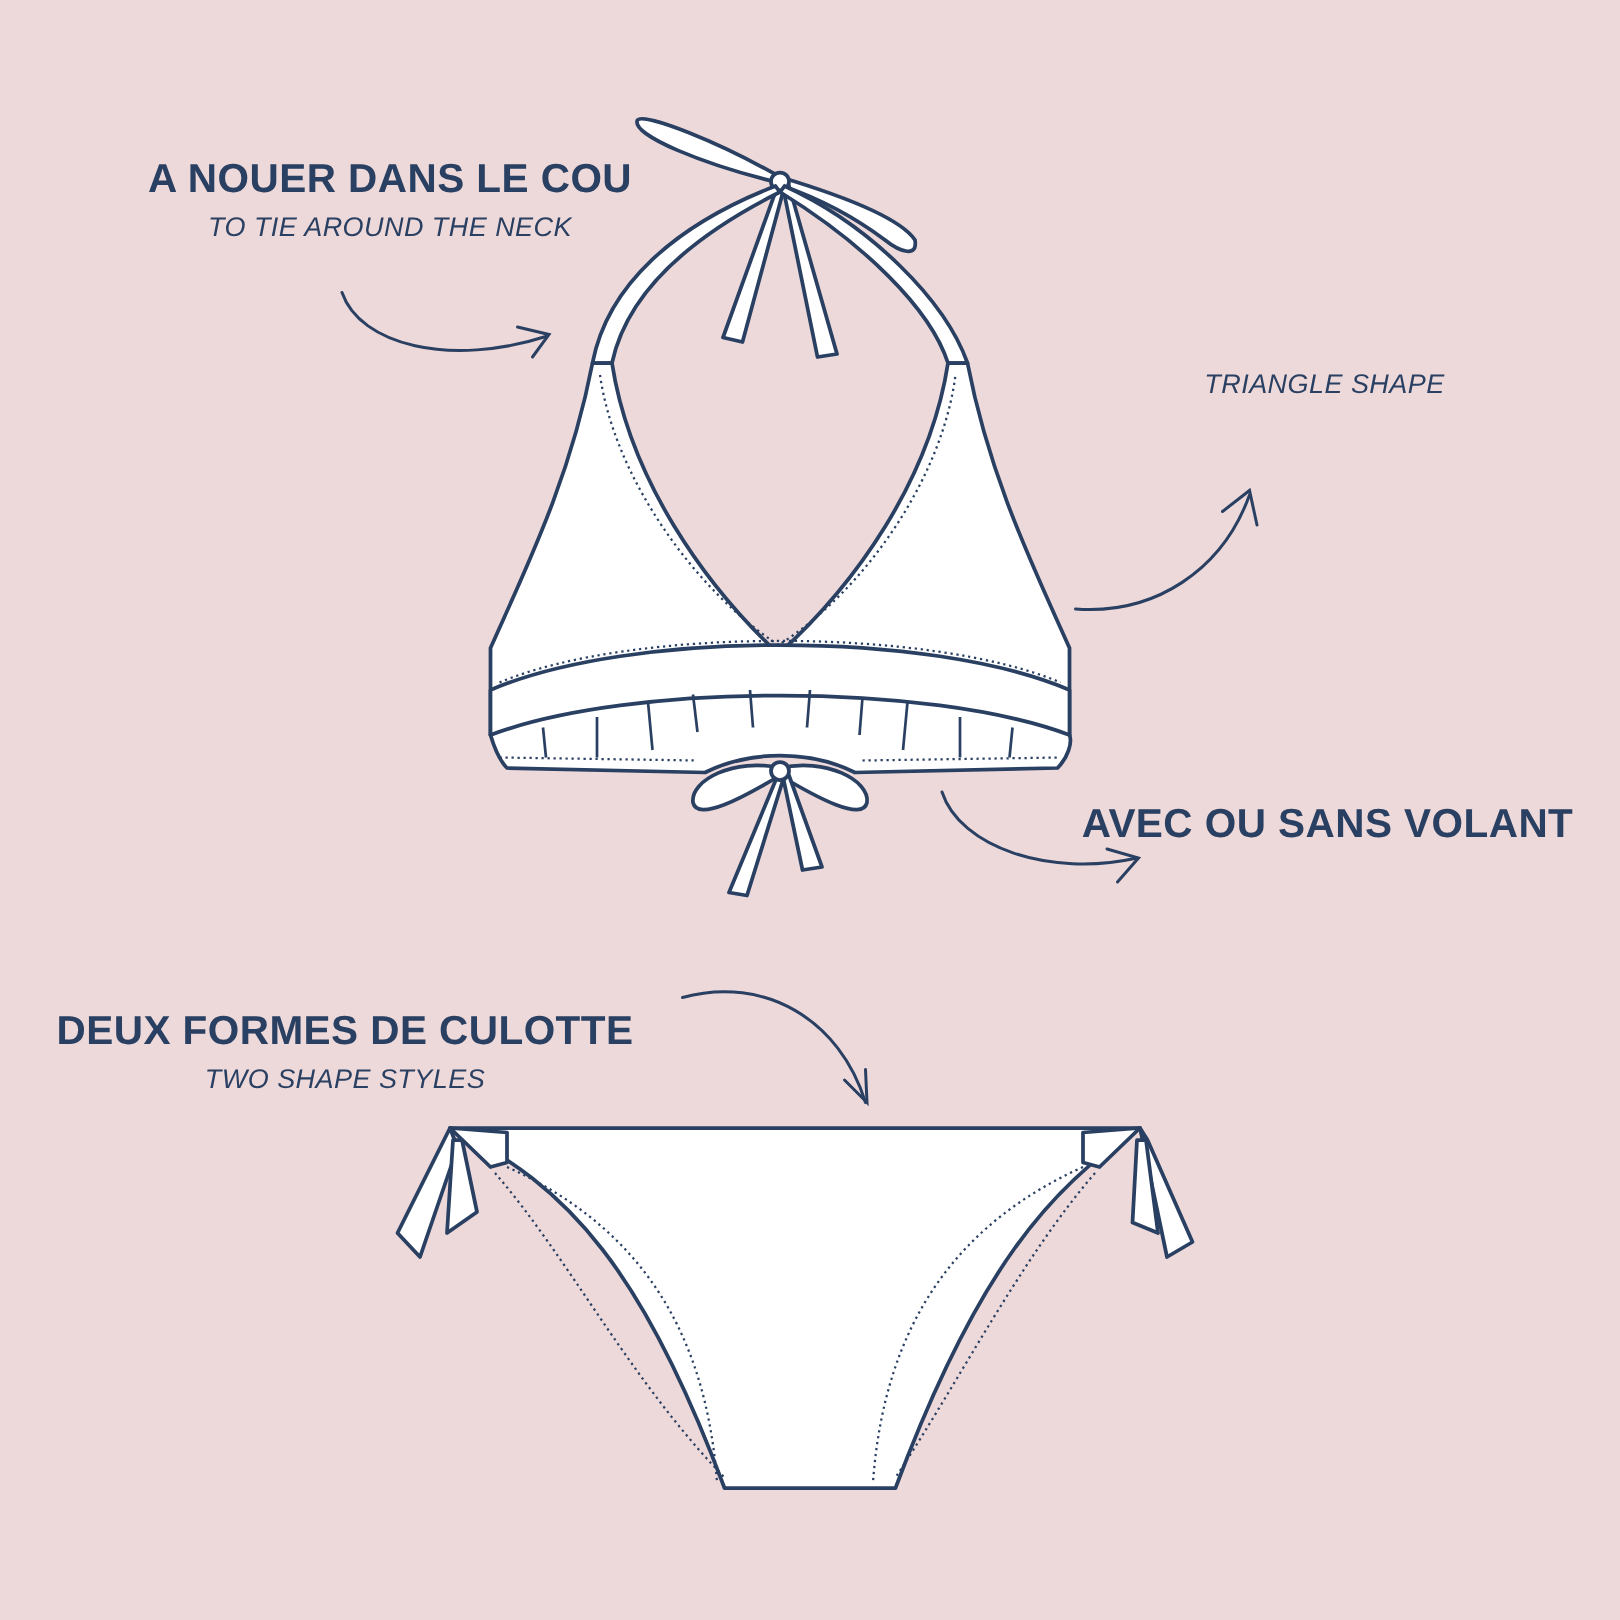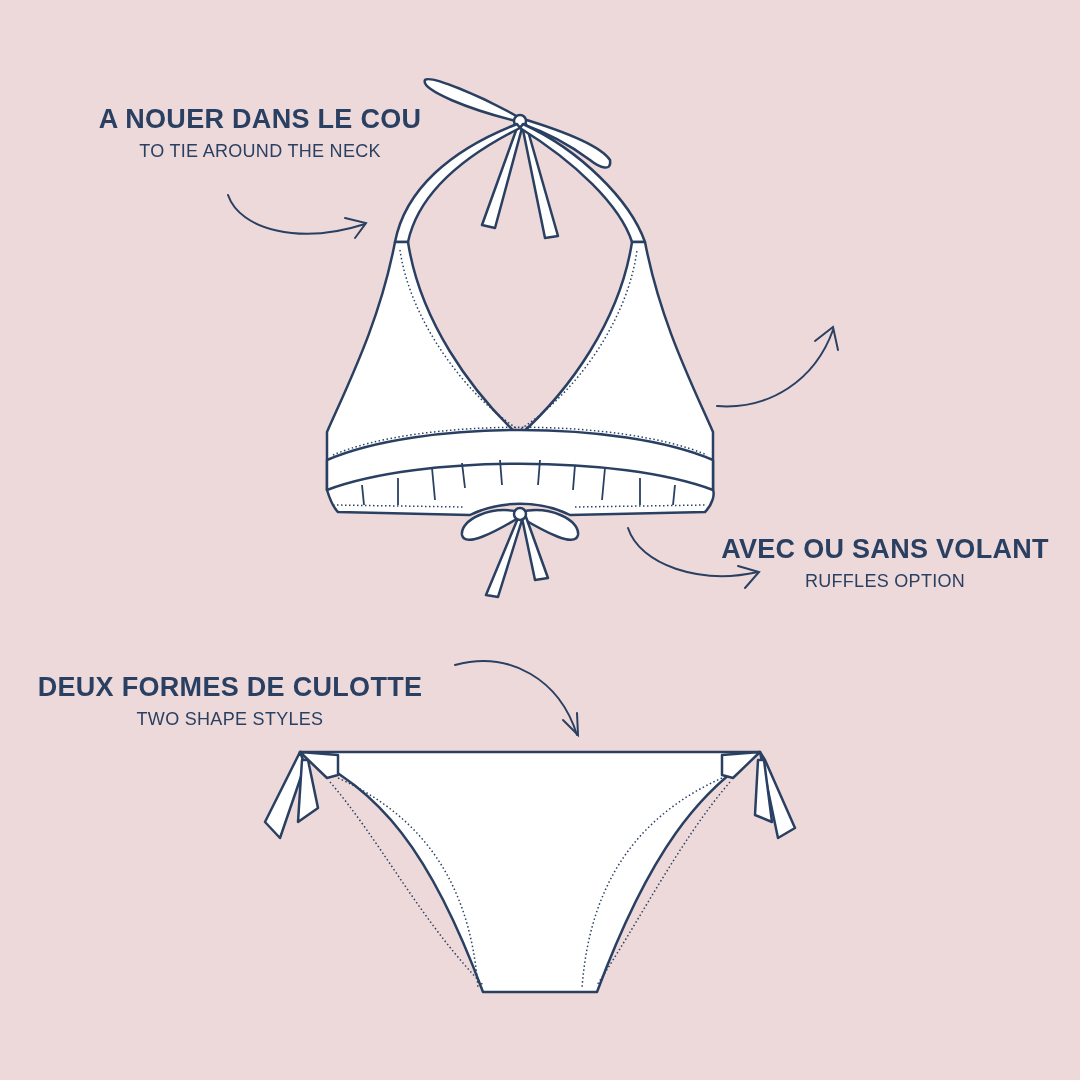--- a/index.html
+++ b/index.html
@@ -9,21 +9,21 @@
     position: relative; overflow: hidden;
     font-family: "Liberation Sans", sans-serif;
     color: #2a4062;
   }
   .label { position: absolute; text-align: center; }
   .label .fr {
     font-weight: 700; font-size: 27px; letter-spacing: 0.3px;
     white-space: nowrap; display: block;
   }
   .label .en {
-    font-size: 18px; font-weight: 400;
+    font-style: italic; font-size: 18px; font-weight: 400;
     white-space: nowrap; display: block; margin-top: 6px; letter-spacing: 0.3px;
   }
   svg.art { position: absolute; left: 0; top: 0; }
 </style>
 </head>
 <body>
 
 <svg class="art" width="1080" height="1080" viewBox="0 0 1080 1080">
   <g fill="none" stroke="#2a4062" stroke-width="2" stroke-linecap="round">
 
@@ -111,23 +111,23 @@
     </g>
   </g>
 </svg>
 
 <div class="label" style="left:60px; top:104px; width:400px;">
   <span class="fr">A NOUER DANS LE COU</span>
   <span class="en">TO TIE AROUND THE NECK</span>
 </div>
 
 <div class="label" style="left:733px; top:240px; width:300px;">
+  <span class="en">TRIANGLE SHAPE</span>
 </div>
 
 <div class="label" style="left:705px; top:534px; width:360px;">
   <span class="fr">AVEC OU SANS VOLANT</span>
-  <span class="en">RUFFLES OPTION</span>
 </div>
 
 <div class="label" style="left:20px; top:672px; width:420px;">
   <span class="fr">DEUX FORMES DE CULOTTE</span>
   <span class="en">TWO SHAPE STYLES</span>
 </div>
 
 </body></html>

